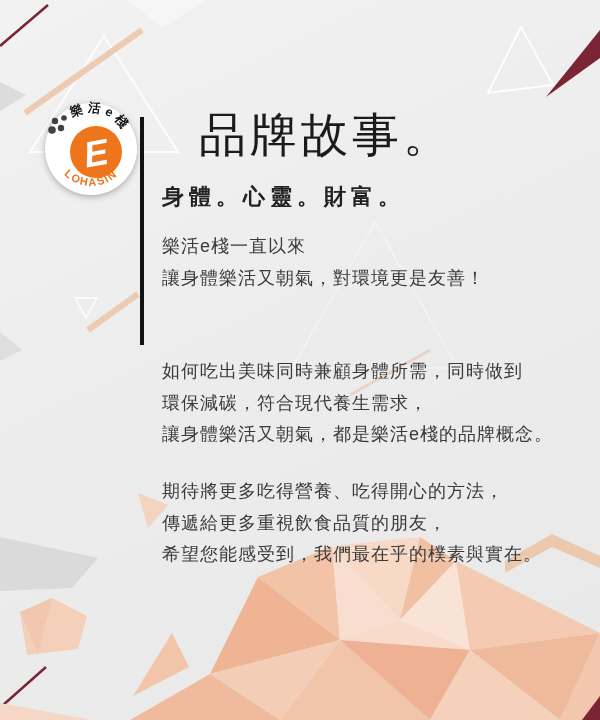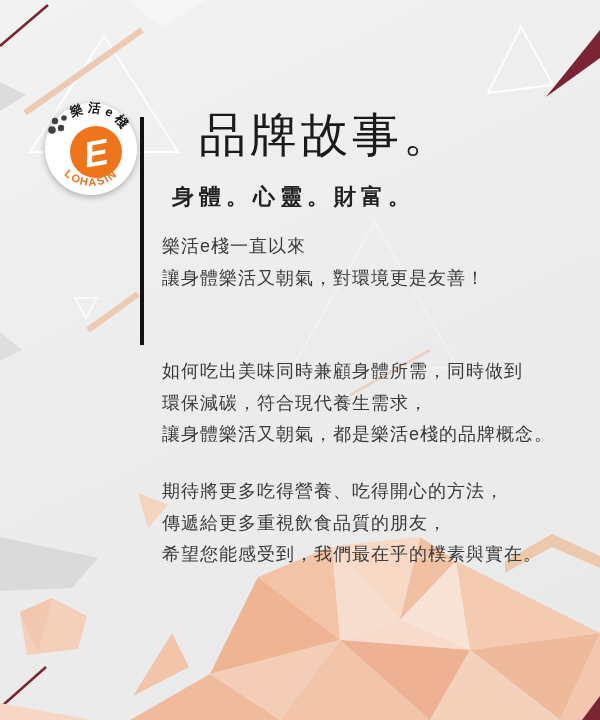--- a/index.html
+++ b/index.html
@@ -7,21 +7,21 @@
     position:relative;width:600px;height:720px;overflow:hidden;
     background:linear-gradient(155deg,#f2f2f3 0%,#ececed 50%,#e9e9ea 100%);
     font-family:"Liberation Sans","DejaVu Sans",sans-serif;
   }
   .decor{position:absolute;left:0;top:0;width:600px;height:720px;}
   .logo-badge{position:absolute;left:39px;top:97px;width:104px;height:104px;
     filter:drop-shadow(0 2px 3px rgba(0,0,0,.28));}
   .divider{position:absolute;left:140px;top:117px;width:4px;height:228px;background:#121212;}
   .title{position:absolute;left:161px;top:111px;font-size:47px;line-height:1;
     letter-spacing:4px;font-weight:500;color:#1b1b1b;white-space:nowrap;margin-left:38px;}
-  .subtitle{position:absolute;left:172px;top:186px;font-size:22px;line-height:1;
+  .subtitle{position:absolute;left:162px;top:186px;font-size:22px;line-height:1;
     letter-spacing:5px;font-weight:700;color:#222;white-space:nowrap;}
   .para{position:absolute;left:162px;color:#3a3a3a;font-size:18px;
     line-height:31.5px;letter-spacing:1px;white-space:nowrap;}
   .p1{top:231px;} .p2{top:356px;} .p3{top:476px;}
   .arc-top{font-size:12.5px;font-weight:700;letter-spacing:4px;fill:#141414;}
   .arc-bottom{font-size:11px;font-weight:700;letter-spacing:1.5px;}
   .monogram{font-size:36px;font-weight:700;font-style:italic;fill:#ffffff;}
 </style>
 </head>
 <body>

